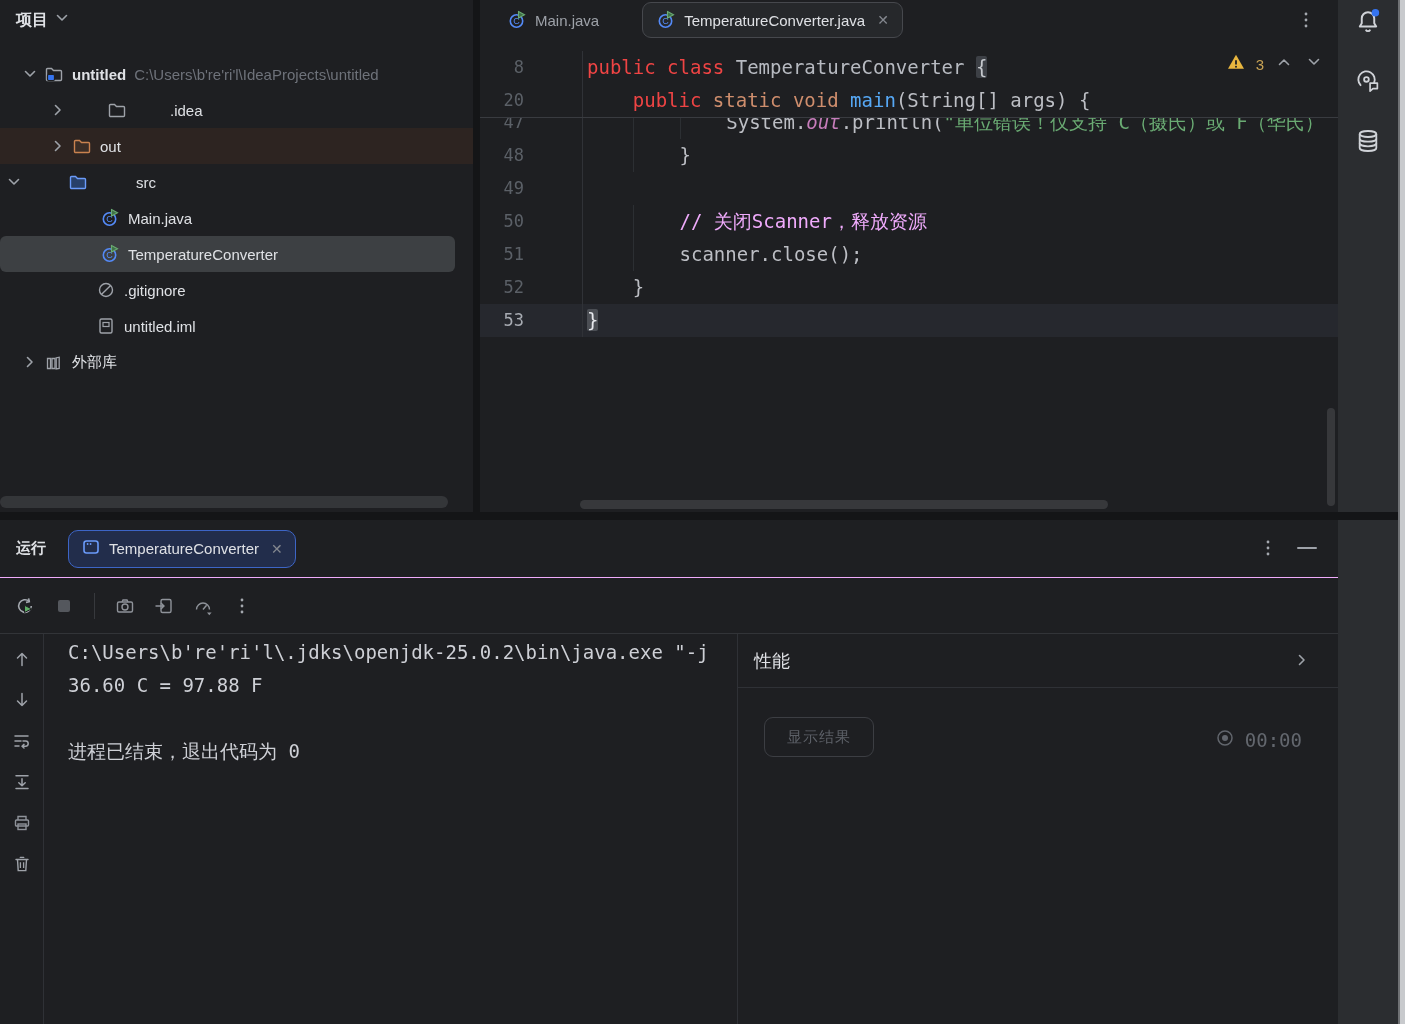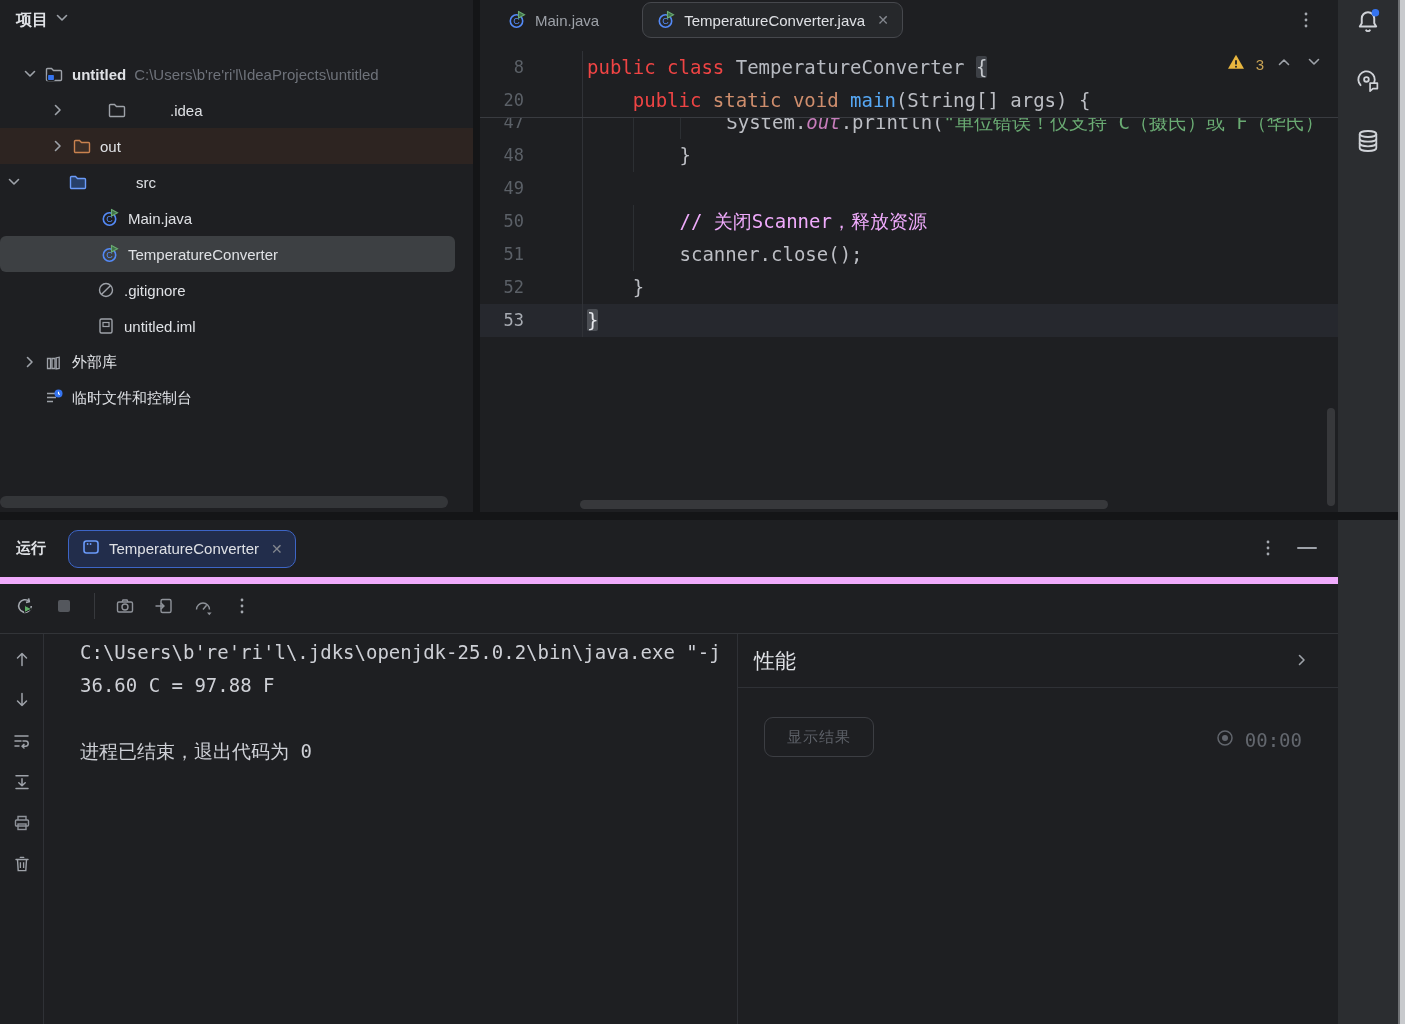--- a/index.html
+++ b/index.html
@@ -61,43 +61,43 @@
   
   #right-stripe{position:absolute;left:1338px;top:0;width:60px;height:1024px;background:#2b2d30;
         display:flex;flex-direction:column;align-items:center;padding-top:8px;gap:30px;box-sizing:border-box;}
   #right-stripe .icn svg{width:26px;height:26px;}
   #os-scroll{position:absolute;left:1398px;top:0;width:7px;height:1024px;
         background:linear-gradient(90deg,#6f7174 0,#6f7174 2px,#c8cacd 2px);}
   #hgap{position:absolute;left:0;top:512px;width:1398px;height:8px;background:#141517;}
 
   
   #run-pane{position:absolute;left:0;top:520px;width:1338px;height:504px;background:#1e1f22;}
-  #run-header{position:absolute;top:0;left:0;right:0;height:57px;border-bottom:7px solid #f0abfc;
+  #run-header{position:absolute;top:0;left:0;right:0;height:57px;border-bottom:1px solid #f0abfc;
         display:flex;align-items:center;}
   #run-label{margin-left:16px;font-size:15px;font-weight:bold;color:#dfe1e5;}
   #run-tab{margin-left:22px;height:38px;display:flex;align-items:center;gap:8px;padding:0 12px;
         border:1px solid #3d65c6;border-radius:10px;background:#222d4b;color:#dfe1e5;font-size:15px;box-sizing:border-box;}
   #run-tab .close{color:#84888f;font-size:14px;margin-left:4px;}
   #run-kebab{position:absolute;right:60px;top:18px;}
   #run-min{position:absolute;right:21px;top:27px;width:20px;height:2px;background:#9ea2a9;border-radius:1px;}
   #run-toolbar{position:absolute;top:58px;left:0;right:0;height:55px;border-bottom:1px solid #323438;
         display:flex;align-items:center;padding-left:14px;gap:17px;}
   .tbtn{width:22px;height:22px;display:flex;align-items:center;justify-content:center;}
   .tdivider{width:1px;height:26px;background:#37393d;margin:0 2px;}
   #run-body{position:absolute;top:114px;left:0;right:0;bottom:0;}
   #console-gutter{position:absolute;left:0;top:0;bottom:0;width:44px;border-right:1px solid #2f3136;
         display:flex;flex-direction:column;align-items:center;padding-top:14px;gap:19px;box-sizing:border-box;}
   #console{position:absolute;left:44px;top:0;right:601px;bottom:0;overflow:hidden;padding:2px 0 0 24px;}
-  .cline{font:19px/33px "DejaVu Sans Mono",monospace;white-space:pre;color:#ced0d6;height:33px;overflow:hidden;margin-left:12px;}
+  .cline{font:19px/33px "DejaVu Sans Mono",monospace;white-space:pre;color:#ced0d6;height:33px;overflow:hidden;}
   .tok-cplain{color:#ced0d6;}
   .tok-cinput{color:#5caa67;font-style:italic;}
   #perf{position:absolute;left:737px;top:0;right:0;bottom:0;border-left:1px solid #2f3136;}
   #perf-header{position:absolute;top:0;left:0;right:0;height:53px;border-bottom:1px solid #2f3136;
         display:flex;align-items:center;}
-  #perf-title{margin-left:16px;font-size:21px;color:#dfe1e5;}
+  #perf-title{margin-left:16px;font-size:18px;color:#dfe1e5;}
   #perf-chevron{position:absolute;right:26px;top:16px;}
   #show-results{position:absolute;left:26px;top:83px;height:40px;padding:0 22px;border:1px solid #3c3e43;
         border-radius:9px;background:transparent;color:#5d6168;font-size:15px;font-family:inherit;letter-spacing:1px;}
   #perf-timer{position:absolute;right:36px;top:94px;display:flex;align-items:center;gap:10px;
         color:#63676e;font:19px "DejaVu Sans Mono",monospace;}
 </style>
 </head>
 <body>
 
 <div id="app">
@@ -224,31 +224,20 @@
               </svg>
             </span>
           </span>
           <span class="icn">
             <svg viewBox="0 0 20 20">
               <path d="M3.5 6.5h3v10h-3zM8 6.5h3v10H8z" fill="none" stroke="#9ea2a9" stroke-width="1.3"></path>
               <path d="M12.2 5.8l3-.6v11.2l-3 .6z" fill="none" stroke="#9ea2a9" stroke-width="1.3"></path>
             </svg>
           </span>
           <span class="tlabel">外部库</span>
-        </div>
-        <div class="trow" style="padding-left: 16px;">
-          <span class="chev"></span>
-          <span class="icn">
-            <svg viewBox="0 0 20 20">
-              <path d="M3 5.5h9M3 9.5h9M3 13.5h6" stroke="#9ea2a9" stroke-width="1.5"></path>
-              <circle cx="14.5" cy="5.5" r="4" fill="#3574f0"></circle>
-              <path d="M14.5 3.7v1.9l1.3.9" stroke="#fff" stroke-width="1.1" fill="none"></path>
-            </svg>
-          </span>
-          <span class="tlabel">临时文件和控制台</span>
         </div>
       </div>
     <div id="pp-hscroll"></div>
   </div>
   <div id="pane-divider-v"></div>
 
   <div id="editor-pane">
     <div id="tabbar">
         <div class="etab" style="margin-left: 14px;">
           <span class="icn">

